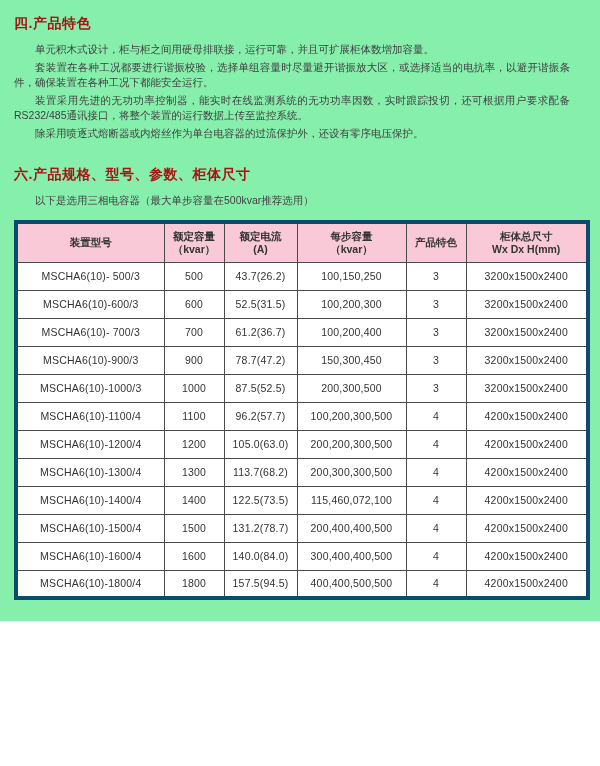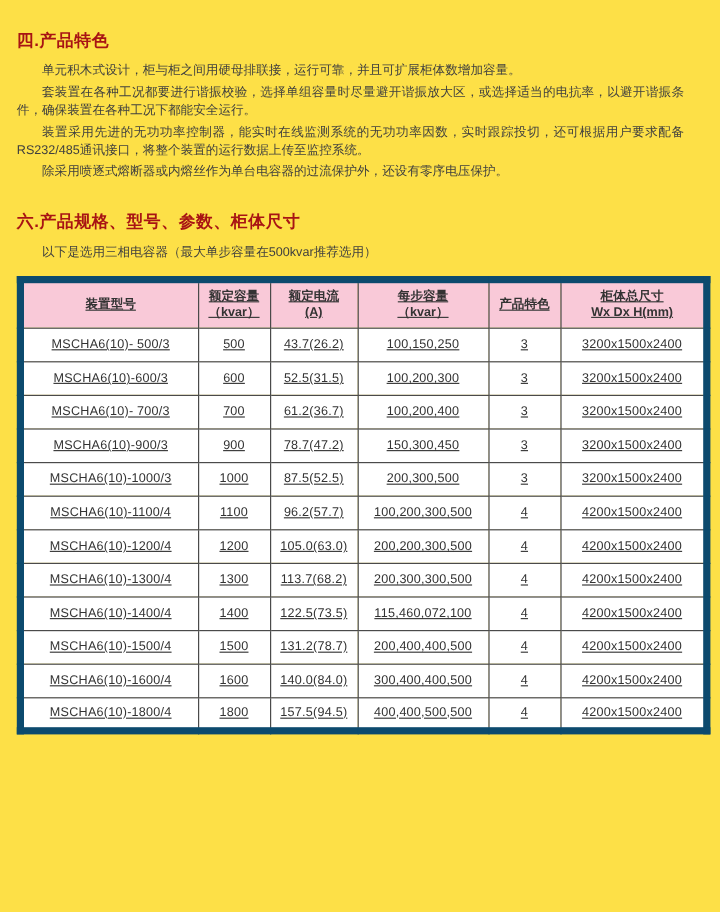--- a/index.html
+++ b/index.html
@@ -6,23 +6,23 @@
   html, body { background: #ffffff; }
   body {
     width: 600px;
     height: 766px;
     font-family: "Liberation Sans", "DejaVu Sans", sans-serif;
     color: #3f3f3f;
     overflow: hidden;
   }
   .page {
     width: 600px;
-    height: 760px;
-    padding: 24px 14px 0 14px;
-    background: #fde047;
+    height: 621px;
+    padding: 14px 14px 0 14px;
+    background: #86efac;
   }
   h2.sec-heading {
     font-size: 14px;
     font-weight: bold;
     color: #a81414;
     letter-spacing: 0.5px;
     margin: 0 0 10px 0;
     line-height: 18px;
   }
   .sec { margin-bottom: 0; }
@@ -47,23 +47,22 @@
     font-size: 10.5px;
     line-height: 15px;
     padding-left: 2em;
     color: #3f3f3f;
     margin: 2px 0 0 0;
   }
   table.spec-table {
     width: 572px;
     margin-top: 12px;
     border-collapse: collapse;
-    border: 6px solid #0c4a6e;
+    border: 4px solid #0c4a6e;
     table-layout: fixed;
-    text-decoration: underline;
   }
   table.spec-table th, table.spec-table td {
     border: 1px solid #4a4a4a;
     text-align: center;
     vertical-align: middle;
   }
   table.spec-table th {
     background: #f9c9d8;
     height: 40px;
     font-size: 10.5px;

